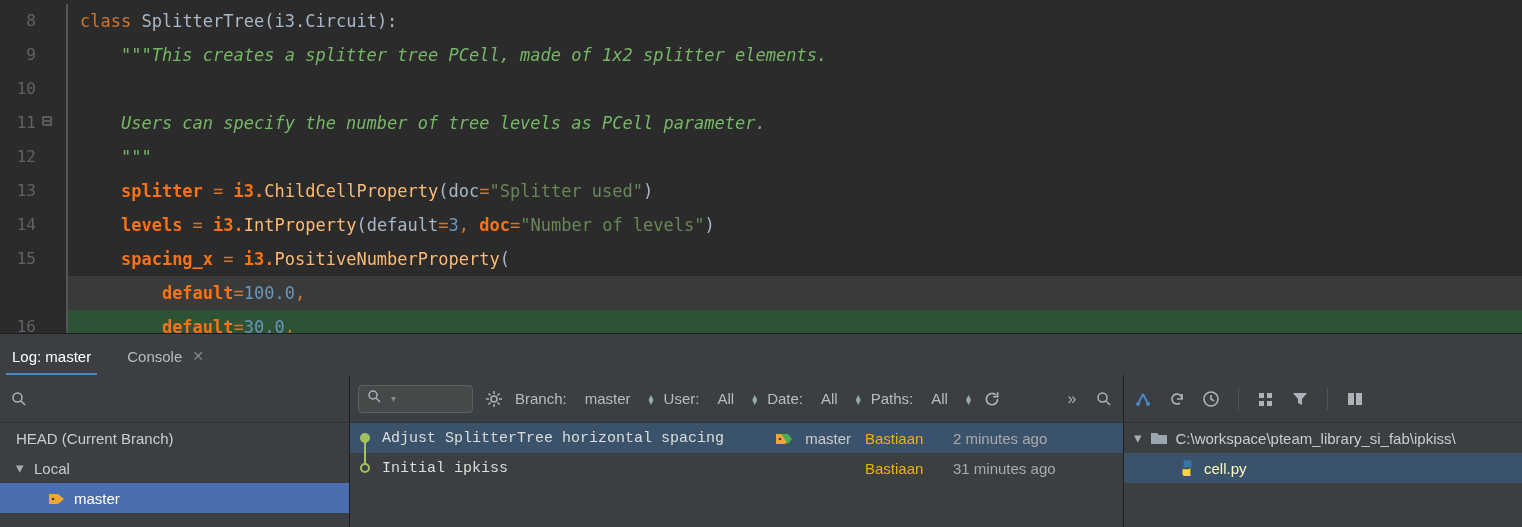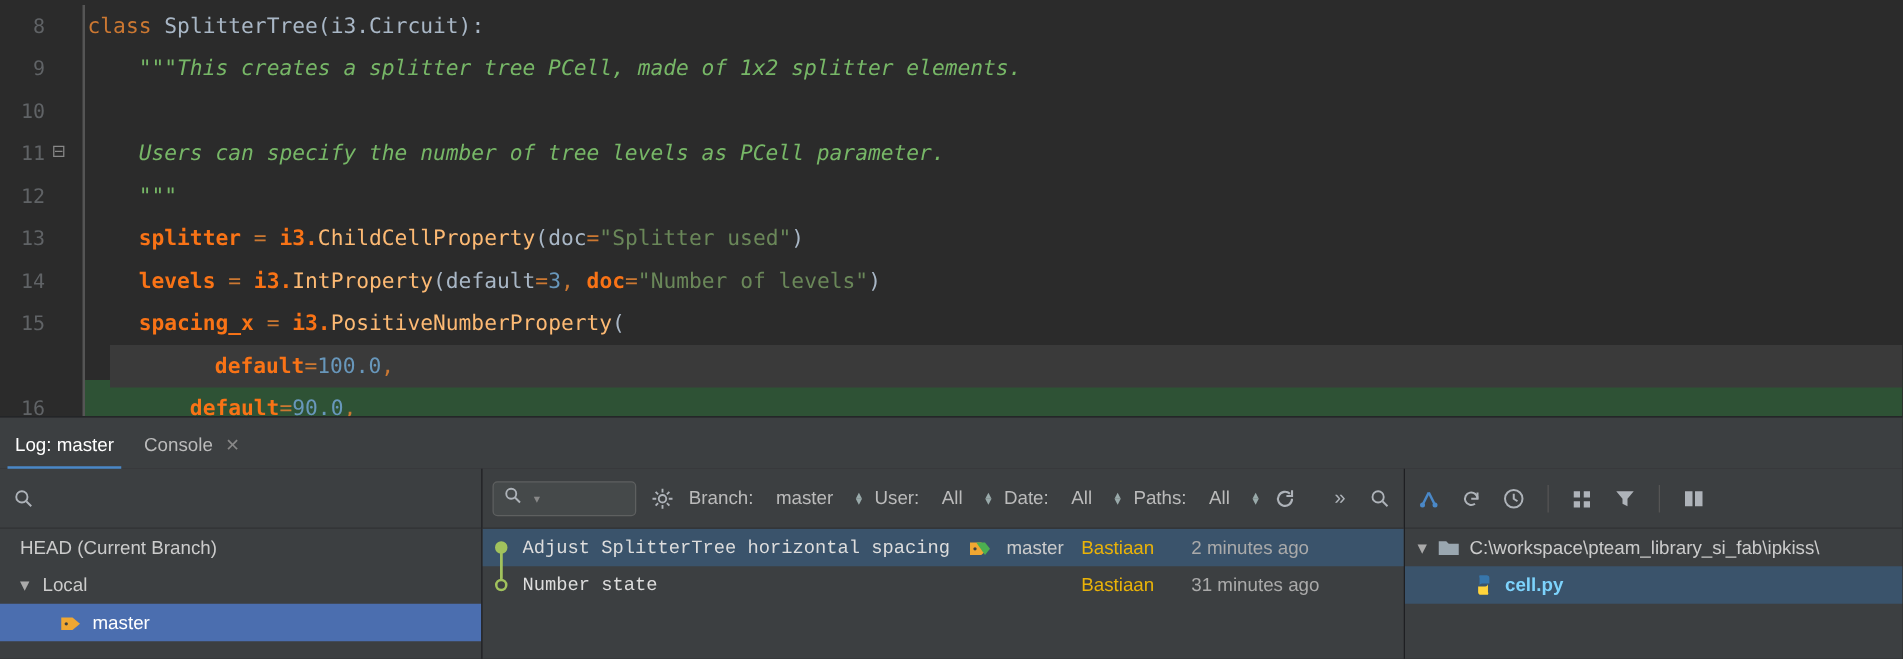--- a/index.html
+++ b/index.html
@@ -5,41 +5,41 @@
   * { margin:0; padding:0; box-sizing:border-box; }
   html,body { width:1522px; height:527px; font-family:"Segoe UI",Arial,sans-serif; background:#2b2b2b; color:#a9b7c6; font-size:14px; overflow:hidden; }
   
   .editor { display:flex; height:333px; background:#2b2b2b; position:relative; }
   .gutter { width:54px; padding-top:4px; text-align:right; color:#606366; font-family:Consolas,monospace; font-size:16px; user-select:none; }
   .gutter div { height:34px; line-height:34px; padding-right:18px; position:relative; }
   .fold-icon { position:absolute; right:1px; top:9px; width:12px; height:12px; }
   .fold-icon svg { display:block; }
   .vline { width:2px; background:#555; margin-left:12px; margin-top:4px; }
   .code { flex:1; padding-top:4px; font-family:Consolas,monospace; font-size:17px; line-height:34px; position:relative; }
-  .code-line { height:34px; white-space:pre; padding-left:2px; position:relative; }
-  .hl-grey { background:#3a3a3a;margin-left:20px; }
+  .code-line { height:34px; white-space:pre; padding-left:12px; position:relative; }
+  .hl-grey { background:#3a3a3a; }
   .hl-green-full { position:absolute; left:0; right:0; top:304px; height:34px; background:#2e5235; }
   .kw   { color:#cc7832; }
   .cls  { color:#a9b7c6; }
   .doc  { color:#77b767; font-style:italic; }
   .fn   { color:#fdba74; }
   .str  { color:#6a8759; }
   .num  { color:#6897bb; }
   .op   { color:#cc7832; }
   .pnc  { color:#a9b7c6; }
   .id   { color:#f97316;font-weight:bold; }
   
-  .tabs-bar { position:absolute; left:0; right:0; top:333px; height:42px; background:#3c3f41; border-top:1px solid #1e1f22; display:flex; align-items:flex-end; padding:0 6px; gap:12px; }
+  .tabs-bar { position:absolute; left:0; right:0; top:333px; height:42px; background:#3c3f41; border-top:1px solid #1e1f22; display:flex; align-items:flex-end; padding:0 6px; gap:24px; }
   .tab { height:38px; display:flex; align-items:center; color:#bbb; font-size:15px; cursor:pointer; padding:0 6px; position:relative; }
   .tab.active { color:#fff; }
   .tab.active::after { content:""; position:absolute; left:0; right:0; bottom:-1px; height:3px; background:#4a88c7; }
   .tab .close { margin-left:10px; color:#888; font-size:14px; }
   
   .lower { position:absolute; left:0; right:0; top:375px; bottom:0; display:flex; background:#3c3f41; }
-  .col-left  { width:386px; border-right:1px solid #1e1f22; display:flex; flex-direction:column; }
+  .col-left  { width:350px; border-right:1px solid #1e1f22; display:flex; flex-direction:column; }
   .col-mid   { flex:1; border-right:1px solid #1e1f22; display:flex; flex-direction:column; min-width:0; }
   .col-right { width:398px; display:flex; flex-direction:column; }
   
   .toolbar-row { height:48px; display:flex; align-items:center; padding:0 8px; gap:10px; border-bottom:1px solid #313335; }
   .search-left { flex:1; display:flex; align-items:center; }
   .search-left input { width:100%; background:transparent; border:none; color:#ccc; font-size:16px; outline:none; }
   .search-mid-box { display:flex; align-items:center; background:#45494a; border:1px solid #5e6060; border-radius:4px; height:28px; padding:0 8px; gap:8px; }
   .filter-label { color:#bbb; font-size:15px; display:flex; align-items:center; gap:18px; cursor:pointer; white-space:nowrap; }
   .filter-label .dd { font-size:10px; display:inline-flex; flex-direction:column; line-height:5px; color:#9aa; }
   .icon-btn { width:22px; height:22px; display:flex; align-items:center; justify-content:center; color:#aeb3b9; cursor:pointer; }
@@ -99,21 +99,21 @@
     <div class="hl-green-full"></div>
     <div class="code-line"><span class="kw">class</span><span> </span><span class="cls">SplitterTree</span><span class="pnc">(i3</span><span class="pnc">.</span><span class="pnc">Circuit):</span></div>
     <div class="code-line">    <span class="doc">"""This creates a splitter tree PCell, made of 1x2 splitter elements.</span></div>
     <div class="code-line"></div>
     <div class="code-line">    <span class="doc">Users can specify the number of tree levels as PCell parameter.</span></div>
     <div class="code-line">    <span class="doc">"""</span></div>
     <div class="code-line">    <span class="id">splitter </span><span class="op">=</span><span class="id"> i3.</span><span class="fn">ChildCellProperty</span><span class="pnc">(doc</span><span class="op">=</span><span class="str">"Splitter used"</span><span class="pnc">)</span></div>
     <div class="code-line">    <span class="id">levels </span><span class="op">=</span><span class="id"> i3.</span><span class="fn">IntProperty</span><span class="pnc">(default</span><span class="op">=</span><span class="num">3</span><span class="op">,</span><span> </span><span class="id">doc</span><span class="op">=</span><span class="str">"Number of levels"</span><span class="pnc">)</span></div>
     <div class="code-line">    <span class="id">spacing_x </span><span class="op">=</span><span class="id"> i3.</span><span class="fn">PositiveNumberProperty</span><span class="pnc">(</span></div>
     <div class="code-line hl-grey">        <span class="id">default</span><span class="op">=</span><span class="num">100.0</span><span class="op">,</span></div>
-    <div class="code-line" style="position:relative;">        <span class="id">default</span><span class="op">=</span><span class="num">90.0</span><span class="op">,</span></div>
+    <div class="code-line" style="position:relative;">        <span class="id">default</span><span class="op">=</span><span class="num">30.0</span><span class="op">,</span></div>
   </div>
 </div>
 
 <div class="tabs-bar">
   <div class="tab active">
       <span>Log: master</span>
     </div>
   <div class="tab">
       <span>Console</span>
       <span class="close">✕</span>
@@ -227,21 +227,21 @@
           <span>master</span>
         </div>
         <div class="commit-author">Bastiaan</div>
         <div class="commit-time">2 minutes ago</div>
       </div>
       <div class="commit-row">
         <div class="graph-cell">
             <div class="graph-line" style="top:-15px;height:25px;"></div>
             <div class="graph-dot hollow"></div>
           </div>
-        <div class="commit-msg">Number state</div>
+        <div class="commit-msg">Initial ipkiss</div>
         <div class="commit-branch" style="visibility:hidden;">x</div>
         <div class="commit-author">Bastiaan</div>
         <div class="commit-time">31 minutes ago</div>
       </div>
     </div>
   </div>
 
   <div class="col-right">
     <div class="toolbar-row" style="gap:12px;">
       <span class="icon-btn">
@@ -296,17 +296,17 @@
         </span>
         <span style="color:#ccc;">C:\workspace\pteam_library_si_fab\ipkiss\</span>
       </div>
       <div class="file-row sel" style="padding-left:54px;">
         <span class="py-icon">
           <svg viewBox="0 0 16 16">
               <path d="M5 1h5a2 2 0 0 1 2 2v4H7a2 2 0 0 0-2 2V3a2 2 0 0 1 0-2z" fill="#3776ab"></path>
               <path d="M11 15H6a2 2 0 0 1-2-2V9h5a2 2 0 0 0 2-2v6a2 2 0 0 1 0 2z" fill="#ffd43b"></path>
             </svg>
         </span>
-        <span style="color:#7dd3fc;font-weight:bold;">cell.py</span>
+        <span style="color:#fef9c3;">cell.py</span>
       </div>
     </div>
   </div>
 </div>
 
 </body></html>

